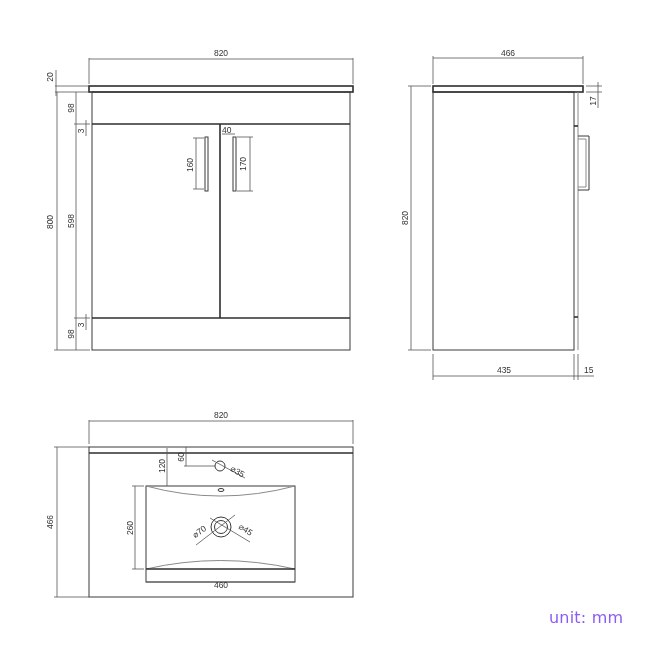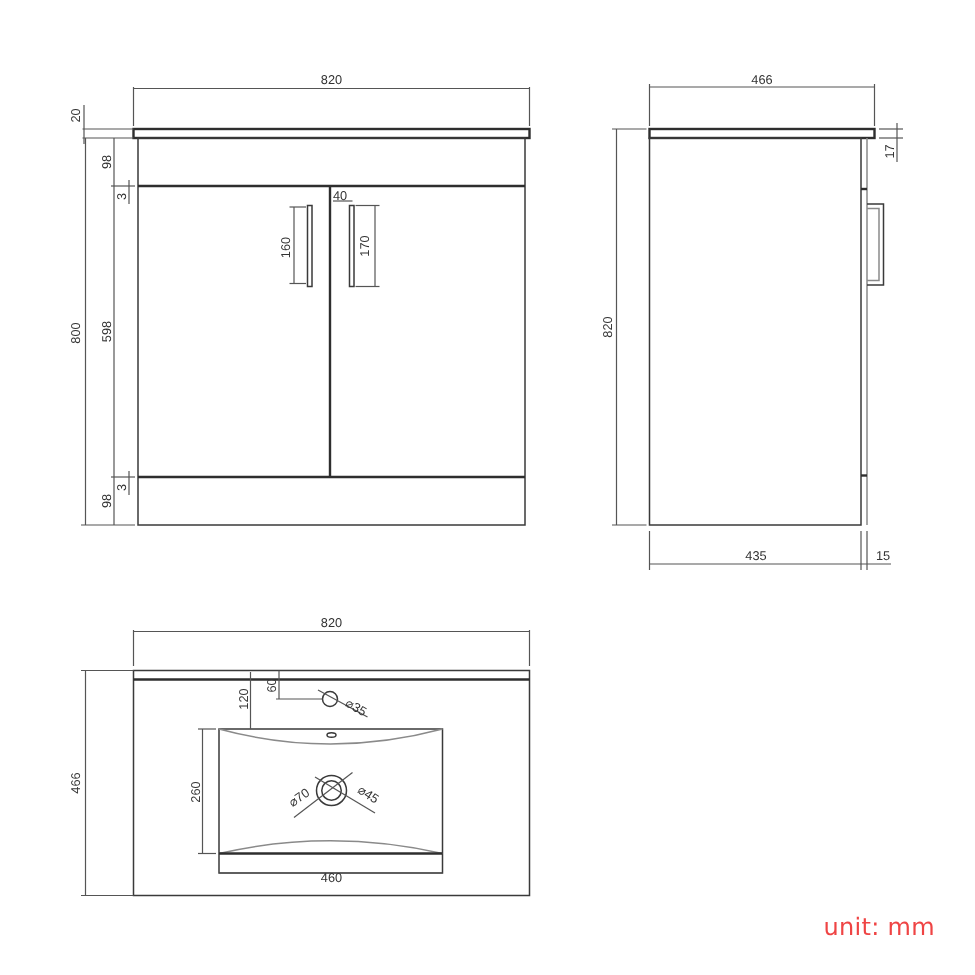--- a/index.html
+++ b/index.html
@@ -5,21 +5,21 @@
     html, body { margin: 0; padding: 0; background: #ffffff; }
     body { width: 650px; height: 650px; overflow: hidden; position: relative; }
     svg.drawing { position: absolute; left: 0; top: 0; width: 650px; height: 650px; }
     .ln { stroke: #3a3a3a; stroke-width: 1; fill: none; }
     .lnb { stroke: #2e2e2e; stroke-width: 1.6; fill: none; }
     .lnl { stroke: #8a8a8a; stroke-width: 1; fill: none; }
     .dim { stroke: #555555; stroke-width: 0.8; fill: none; }
     .txt { font-family: "Liberation Sans", sans-serif; font-size: 8.5px; fill: #333333; }
     .unit {
       position: absolute; left: 549px; top: 608px;
-      font-family: "DejaVu Sans", sans-serif; font-size: 16px; color: #ef4444;
+      font-family: "DejaVu Sans", sans-serif; font-size: 16px; color: #8b5cf6;
       letter-spacing: 0.2px;
     }
   </style>
 </head>
 <body>
 
 <svg class="drawing" viewBox="0 0 650 650" xmlns="http://www.w3.org/2000/svg">
 
   <g>
 

